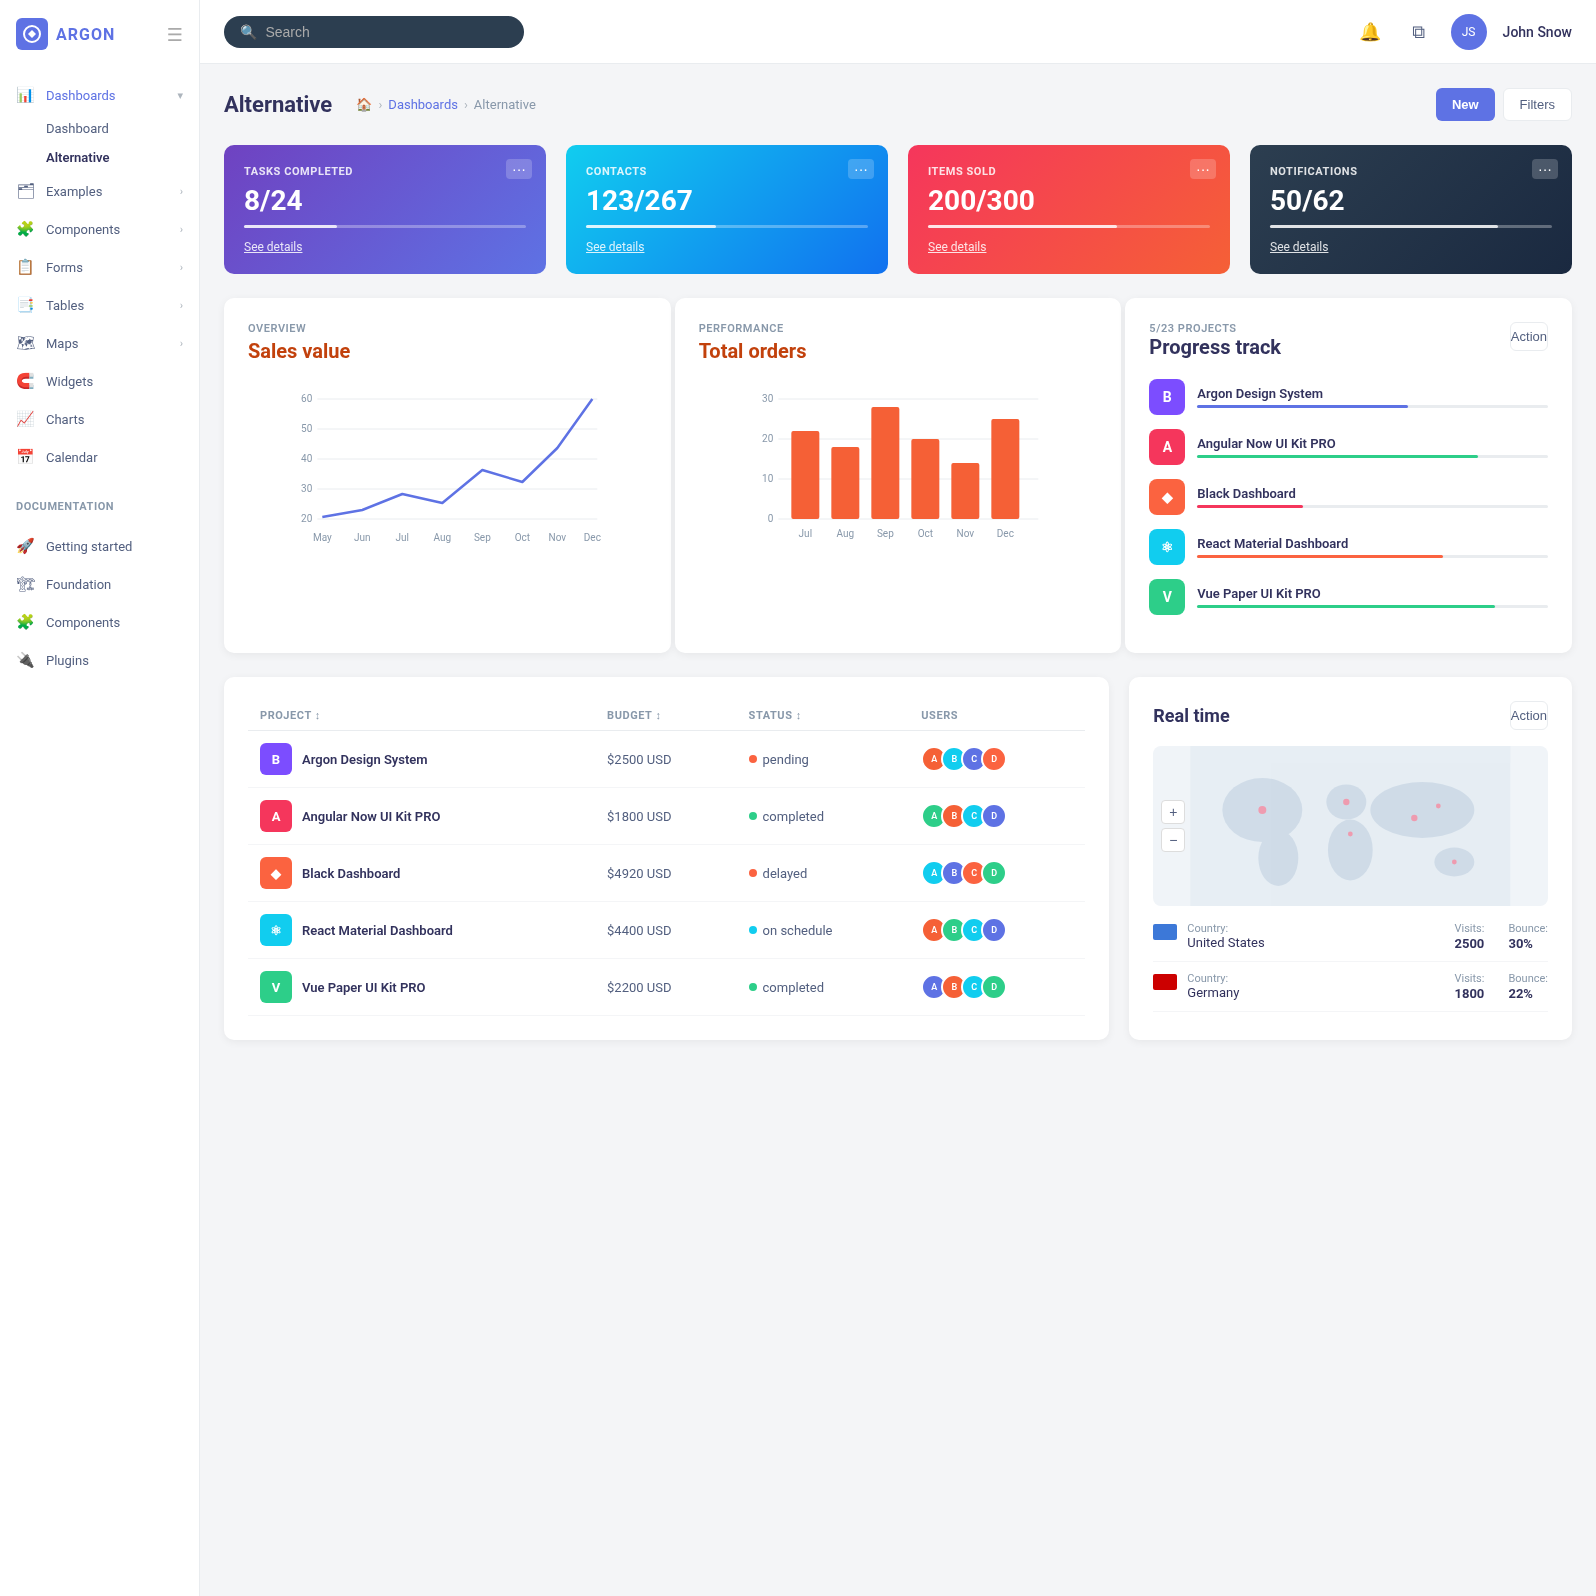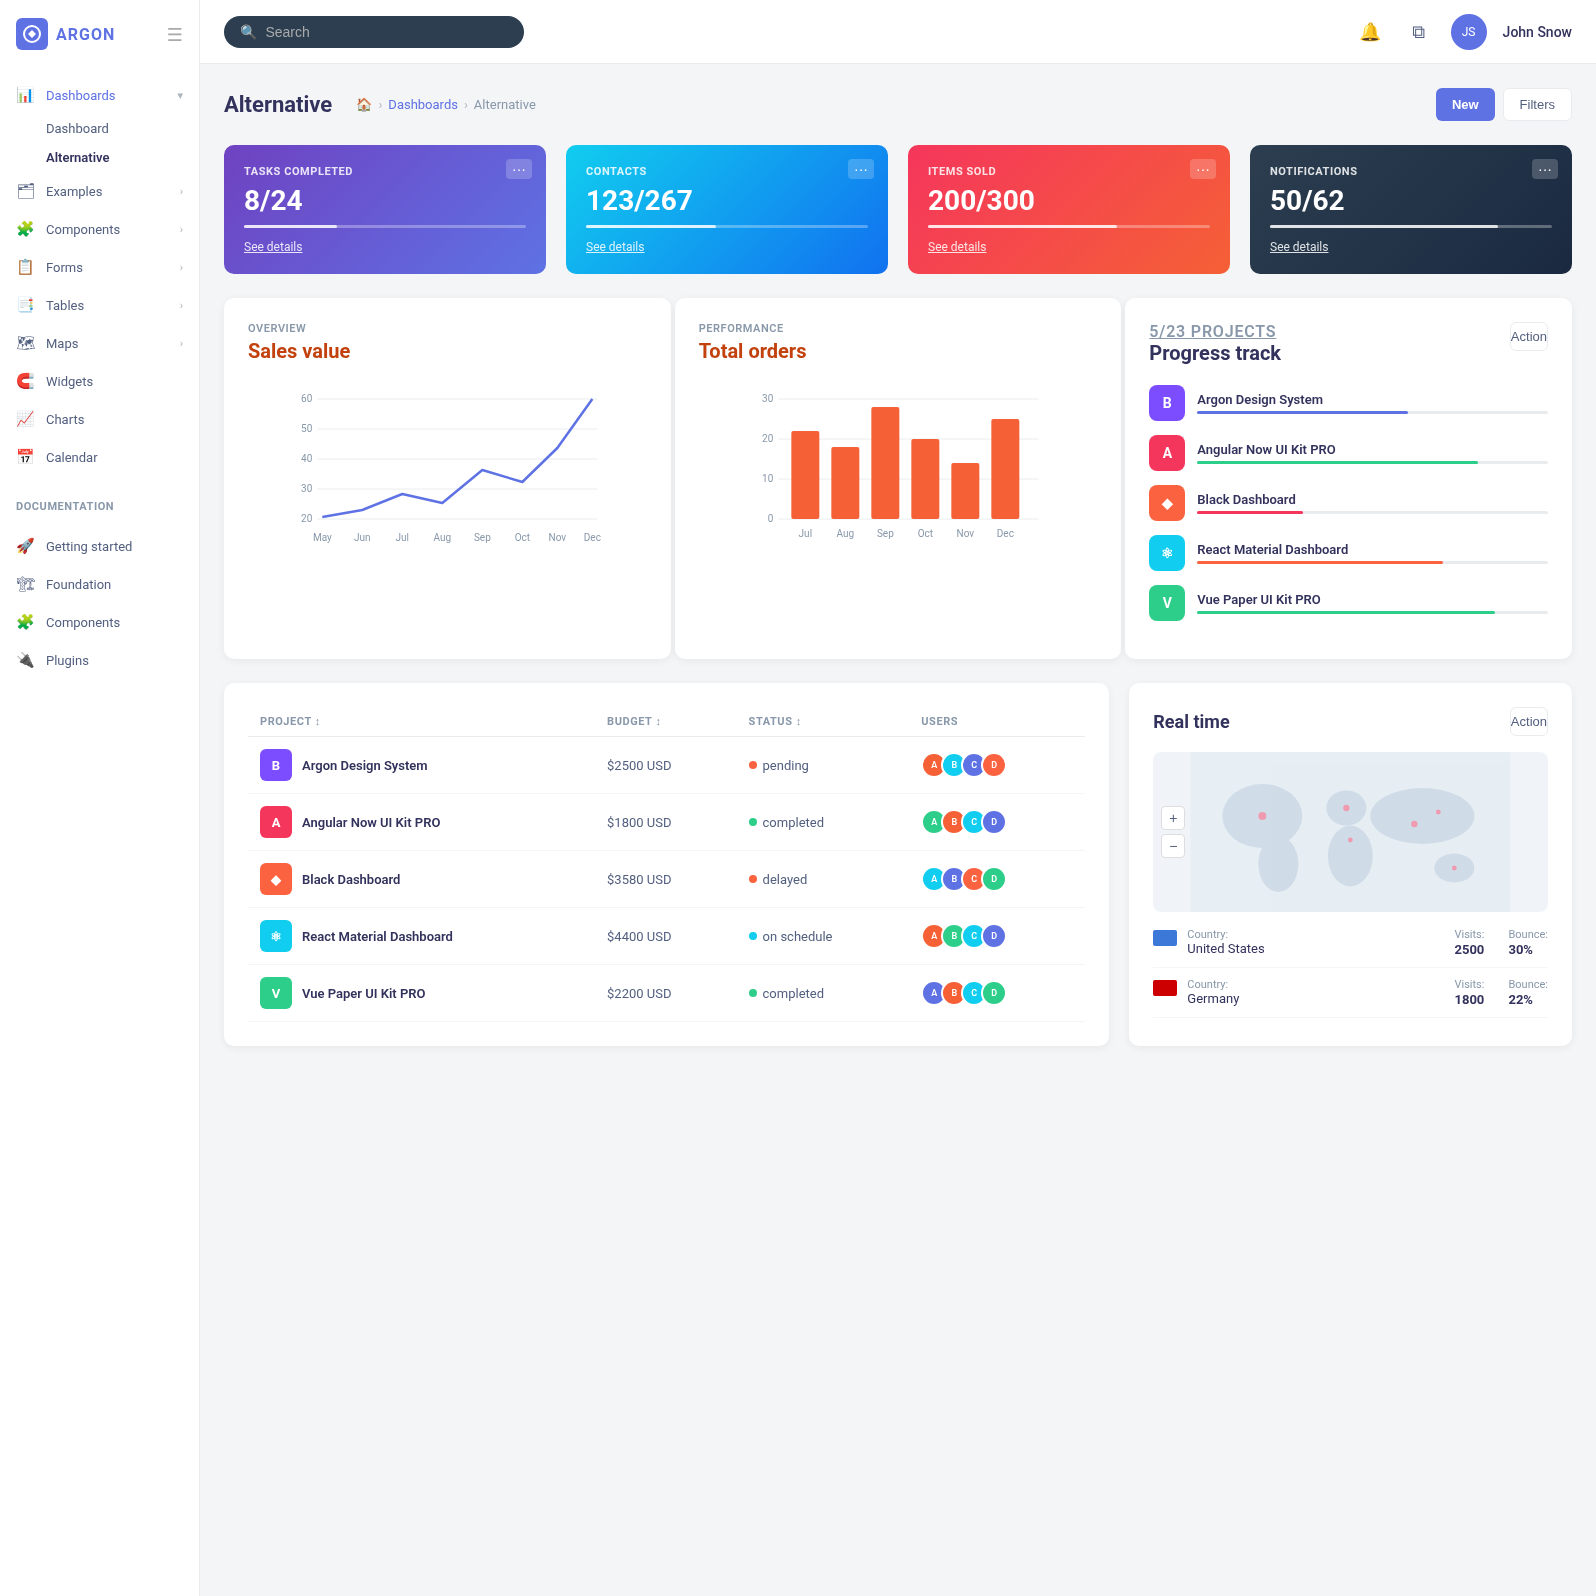--- a/index.html
+++ b/index.html
@@ -61,21 +61,21 @@
     
     .charts-row { display: grid; grid-template-columns: 1fr 1fr 1fr; gap: 4px; margin-bottom: 24px; }
     .chart-card { background: #fff; border-radius: 10px; padding: 24px; box-shadow: 0 2px 8px rgba(0,0,0,0.06); }
     .chart-meta { font-size: 11px; color: #8898aa; text-transform: uppercase; font-weight: 600; letter-spacing: 0.05em; margin-bottom: 4px; }
     .chart-title { font-size: 20px; font-weight: 700; color: #c2410c; margin-bottom: 16px; }
     svg.chart { width: 100%; height: 180px; }
 
     
     .progress-track { background: #fff; border-radius: 10px; padding: 24px; box-shadow: 0 2px 8px rgba(0,0,0,0.06); }
     .pt-header { display: flex; align-items: flex-start; justify-content: space-between; margin-bottom: 20px; }
-    .pt-meta { font-size: 16px; color: #8898aa; text-transform: uppercase; font-weight: 600; letter-spacing: 0.05em; text-decoration: underline; }
+    .pt-meta { font-size: 11px; color: #8898aa; text-transform: uppercase; font-weight: 600; letter-spacing: 0.05em; }
     .pt-title { font-size: 20px; font-weight: 700; color: #32325d; }
     .btn-action { background: #fff; border: 1px solid #e9ecef; border-radius: 6px; padding: 6px 0; cursor: pointer; font-size: 13px; color: #525f7f; }
     .pt-item { display: flex; align-items: center; gap: 12px; margin-bottom: 14px; }
     .pt-icon { width: 36px; height: 36px; border-radius: 8px; display: flex; align-items: center; justify-content: center; font-weight: 700; font-size: 14px; flex-shrink: 0; }
     .pt-info { flex: 1; }
     .pt-name { font-size: 13px; font-weight: 600; color: #32325d; margin-bottom: 4px; }
     .pt-bar-bg { height: 3px; background: #e9ecef; border-radius: 2px; }
     .pt-bar-fill { height: 100%; border-radius: 2px; }
 
     
@@ -465,21 +465,21 @@
                   </div>
     </td>
   </tr>
               <tr>
     <td>
       <div class="project-cell">
         <div class="proj-icon" style="background:#fb6340;color:#fff">◆</div>
         <span class="proj-name">Black Dashboard</span>
       </div>
     </td>
-    <td>$3580 USD</td>
+    <td>$4920 USD</td>
     <td>
       <span class="status-badge">
         <span class="status-dot" style="background:#fb6340"></span>
         <span>delayed</span>
       </span>
     </td>
     <td>
       <div class="users-cell">
                     <div class="user-mini" style="background:#11cdef">A</div>
                     <div class="user-mini" style="background:#5e72e4">B</div>

